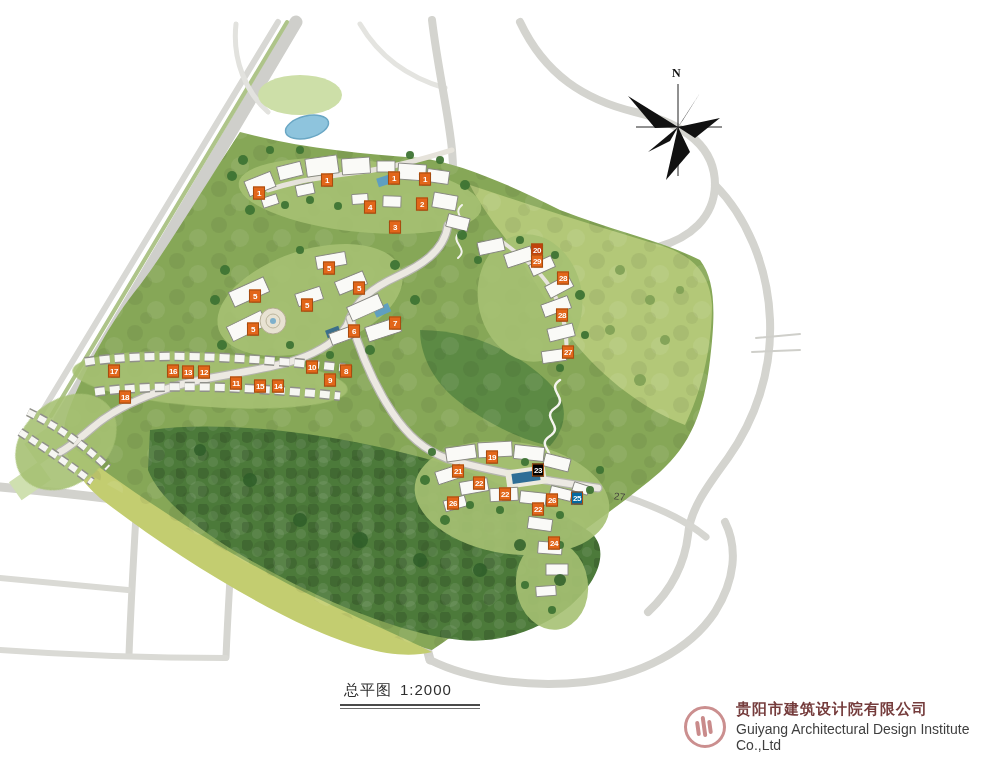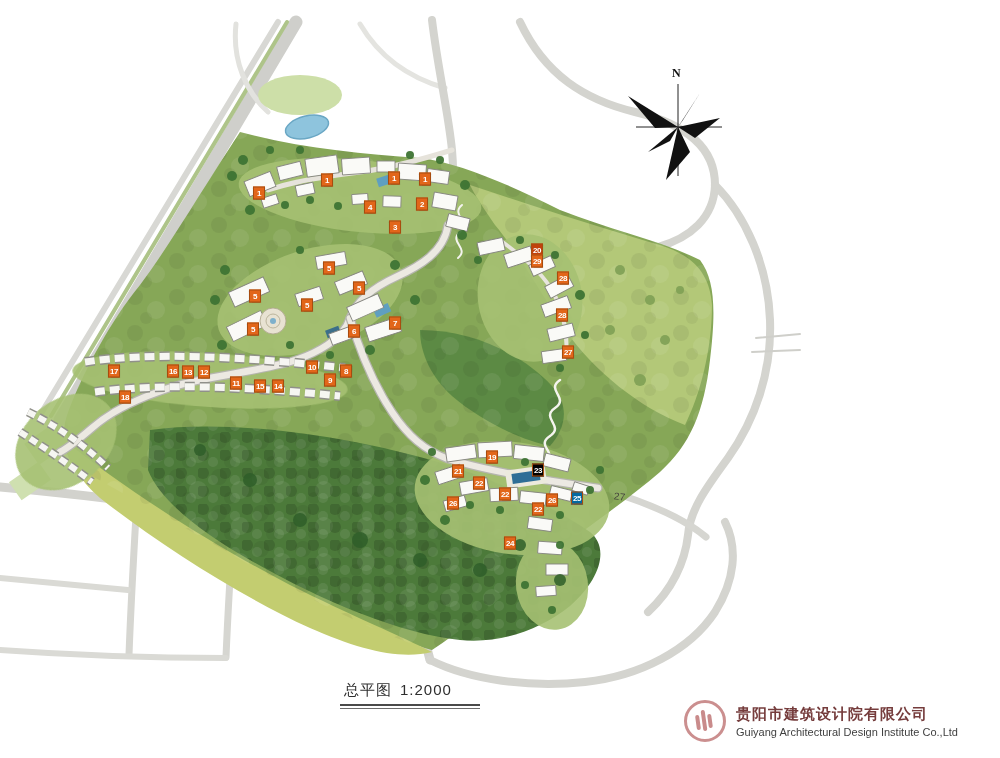--- a/index.html
+++ b/index.html
@@ -53,21 +53,21 @@
   .logo{
     width:36px;height:36px;border:3px solid #cb8f8f;border-radius:50%;
     position:relative;flex:0 0 auto;background:#fff;
   }
   .logo .bar{position:absolute;background:#c98b8b;border-radius:2px;width:4px;}
   .logo .b1{left:9px;top:12px;height:15px;transform:rotate(-8deg);}
   .logo .b2{left:15px;top:7px;height:21px;transform:rotate(-8deg);}
   .logo .b3{left:21px;top:11px;height:14px;transform:rotate(-8deg);}
   .company .names{display:flex;flex-direction:column;gap:2px;}
   .company .cn{color:#753c3c;font-size:15px;font-weight:bold;letter-spacing:1px;}
-  .company .en{color:#3f3f3f;font-size:11px;}
+  .company .en{color:#3f3f3f;font-size:14px;}
 </style>
 </head>
 <body>
 
 <div id="stage">
 
 <svg width="1000" height="758" viewBox="0 0 1000 758">
   <defs>
     <pattern id="mottle" width="42" height="36" patternUnits="userSpaceOnUse">
       <circle cx="9" cy="9" r="8" fill="#000000" opacity="0.06"></circle>
@@ -356,21 +356,21 @@
       <div class="marker" style="left: 568px; top: 352px; background: rgb(226, 102, 26);">27</div>
       <div class="marker" style="left: 492px; top: 457px; background: rgb(226, 102, 26);">19</div>
       <div class="marker" style="left: 538px; top: 470px; background: #000000;">23</div>
       <div class="marker" style="left: 458px; top: 471px; background: rgb(226, 102, 26);">21</div>
       <div class="marker" style="left: 479px; top: 483px; background: rgb(226, 102, 26);">22</div>
       <div class="marker" style="left: 505px; top: 494px; background: rgb(226, 102, 26);">22</div>
       <div class="marker" style="left: 453px; top: 503px; background: rgb(226, 102, 26);">26</div>
       <div class="marker" style="left: 552px; top: 500px; background: rgb(226, 102, 26);">26</div>
       <div class="marker" style="left: 577px; top: 498px; background: #0369a1;">25</div>
       <div class="marker" style="left: 538px; top: 509px; background: rgb(226, 102, 26);">22</div>
-      <div class="marker" style="left: 510px; top: 543px; background: rgb(226, 102, 26);">24</div>
+      <div class="marker" style="left: 554px; top: 543px; background: rgb(226, 102, 26);">24</div>
     </div>
 
 <div class="caption">
   <div class="cap-text">
     <span>总平图</span>
     <span>1:2000</span>
   </div>
   <div class="cap-rule-thick"></div>
   <div class="cap-rule-thin"></div>
 </div>

